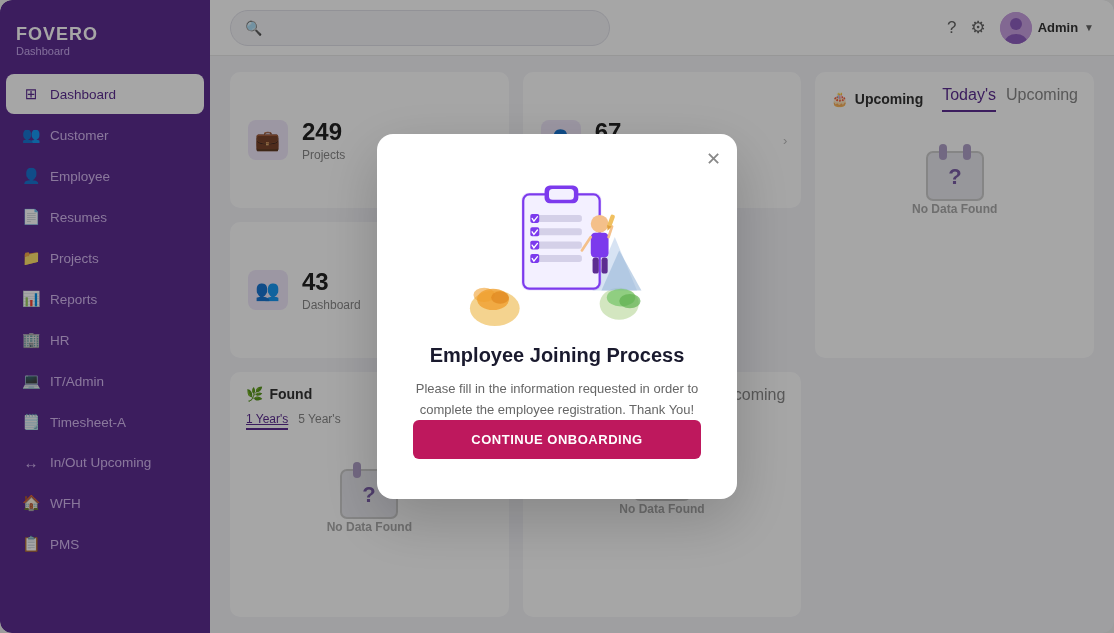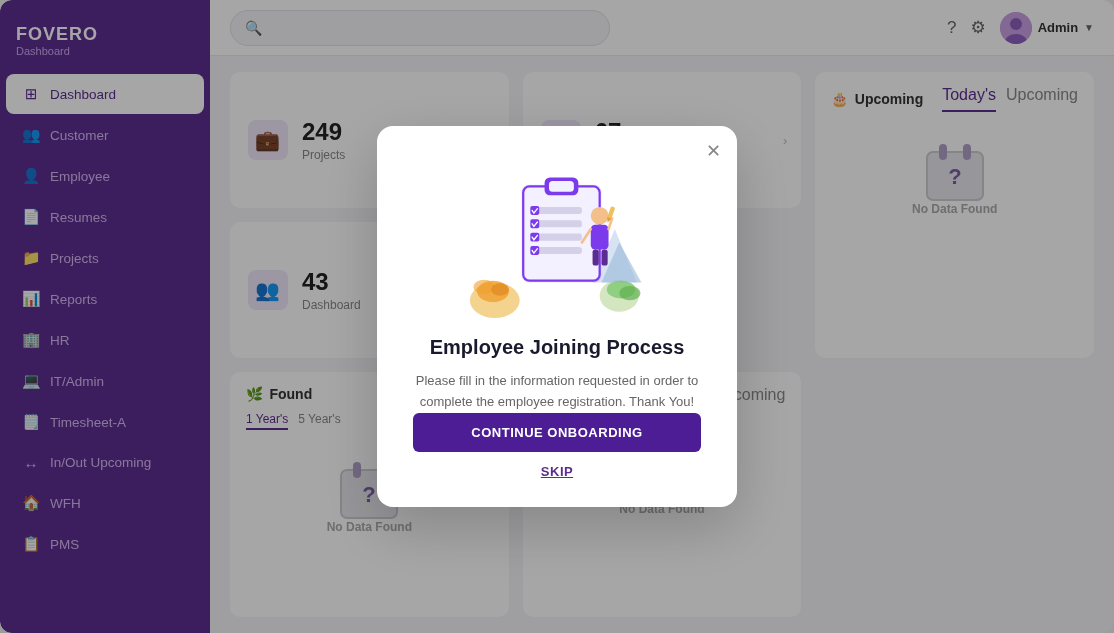--- a/index.html
+++ b/index.html
@@ -50,32 +50,32 @@
     .panel-title { font-size: 14px; font-weight: 600; color: #333; display: flex; align-items: center; gap: 6px; }
     .panel-tabs { display: flex; gap: 10px; }
     .panel-tab { font-size: 16px; color: #888; cursor: pointer; padding-bottom: 6px; }
     .panel-tab.active { color: #5c2d91; border-bottom: 2px solid #5c2d91; }
     .no-data-text { font-size: 12px; color: #aaa; font-weight: bold; }
 
     
     .leaves-panel { background: #fff; border-radius: 10px; padding: 14px 16px; }
     .leaves-title { font-size: 14px; font-weight: 600; color: #333; display: flex; align-items: center; gap: 6px; margin-bottom: 10px; }
     .leaves-tabs { display: flex; gap: 10px; font-size: 12px; color: #888; margin-bottom: 10px; }
-    .leaves-tab.active { color: #5c2d91; border-bottom: 2px solid #5c2d91; padding-bottom: 2px; }
+    .leaves-tab.active { color: #5c2d91; border-bottom: 2px solid #5c2d91; padding-bottom: 2px; text-decoration: underline; }
 
     
     .overlay { position: fixed; inset: 0; background: rgba(0,0,0,0.35); display: flex; align-items: center; justify-content: center; z-index: 100; }
 
     
     .modal { background: #fff; border-radius: 16px; width: 360px; padding: 32px 36px 28px; position: relative; text-align: center; box-shadow: 0 20px 60px rgba(0,0,0,0.2); }
     .modal-close { position: absolute; top: 14px; right: 16px; font-size: 18px; color: #888; cursor: pointer; background: none; border: none; }
     .modal-illustration { width: 180px; height: 160px; margin: 0 auto 18px; }
     .modal-title { font-size: 20px; font-weight: 700; color: #1a1a2e; margin-bottom: 12px; }
     .modal-desc { font-size: 13px; color: #666; line-height: 1.6; }
-    .modal-btn { background: #4c1d95; color: #fff; border: none; border-radius: 6px; padding: 12px 30px; font-size: 13px; font-weight: 600; letter-spacing: 0.5px; cursor: pointer; width: 100%; margin-bottom: 12px; text-transform: uppercase; }
+    .modal-btn { background: #be185d; color: #fff; border: none; border-radius: 6px; padding: 12px 30px; font-size: 13px; font-weight: 600; letter-spacing: 0.5px; cursor: pointer; width: 100%; margin-bottom: 12px; text-transform: uppercase; }
     .modal-skip { color: #5c2d91; font-size: 13px; font-weight: 600; cursor: pointer; text-decoration: underline; letter-spacing: 0.5px; }
 
     
     .calendar-no-data { display: flex; flex-direction: column; align-items: center; padding: 18px 0 10px; }
   </style>
 </head>
 <body>
 
 <div class="app-wrapper">
 
@@ -308,15 +308,14 @@
         <ellipse cx="36" cy="148" rx="10" ry="7" fill="#e08820" opacity="0.7"></ellipse>
 
         <ellipse cx="172" cy="148" rx="16" ry="10" fill="#80c870" opacity="0.8"></ellipse>
         <ellipse cx="182" cy="152" rx="12" ry="8" fill="#60b050" opacity="0.7"></ellipse>
       </svg>
     </div>
 
     <div class="modal-title">Employee Joining Process</div>
     <div class="modal-desc">Please fill in the information requested in order to complete the employee registration. Thank You!</div>
     <button class="modal-btn">CONTINUE ONBOARDING</button>
-    <div class="modal-skip">SKIP</div>
   </div>
 </div>
 
 </body></html>

